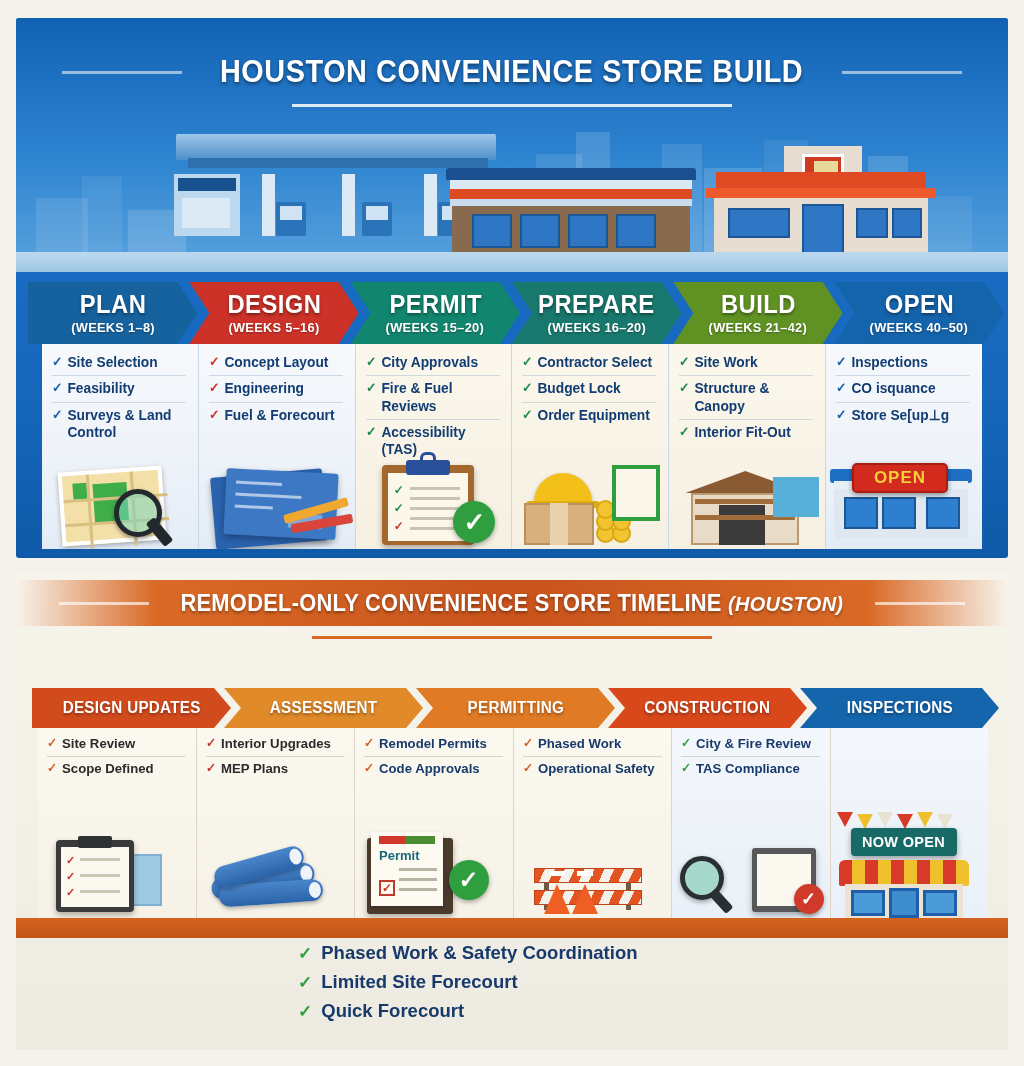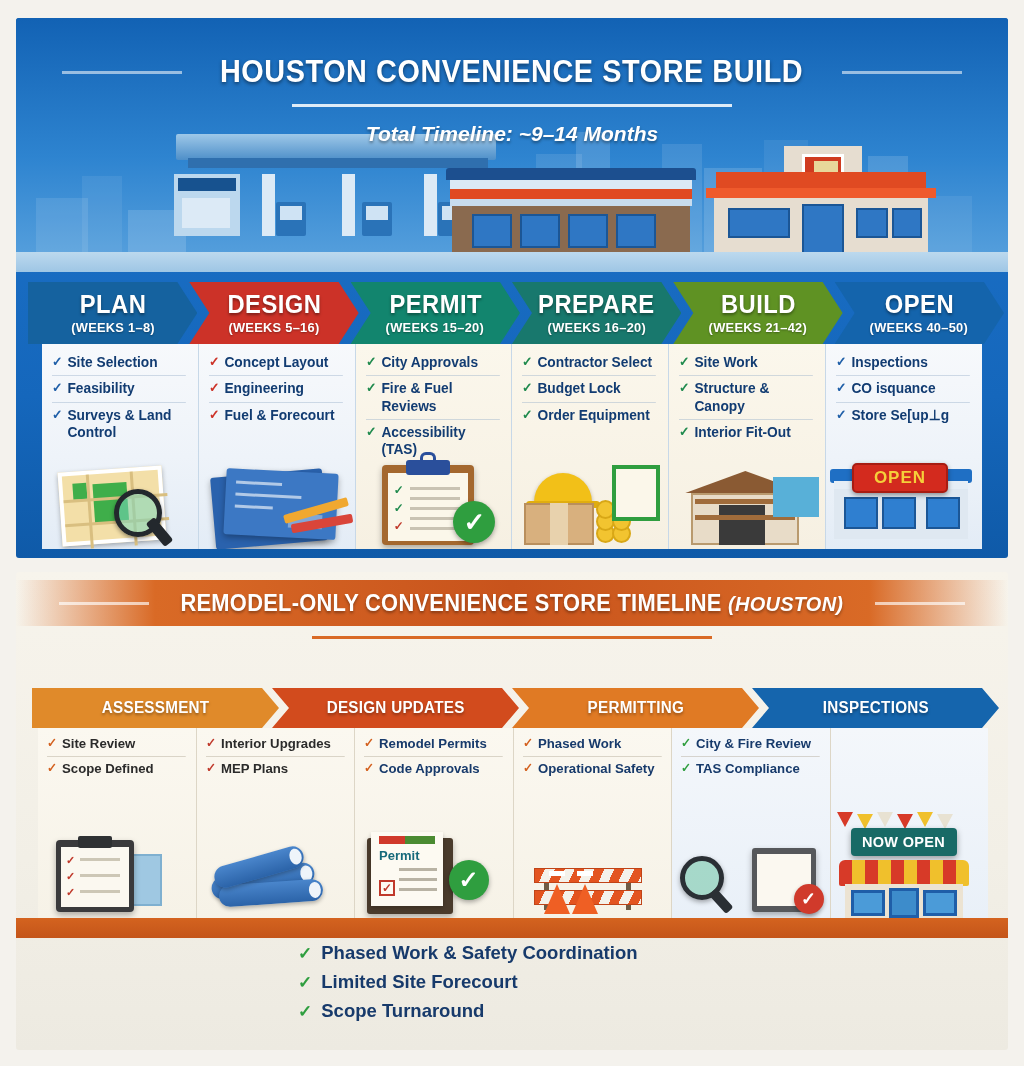--- a/index.html
+++ b/index.html
@@ -383,21 +383,20 @@
       </div>
 
       <div class="ground"></div>
 
       <div class="title-row">
         <div class="title-rule"></div>
         <div class="main-title">HOUSTON CONVENIENCE STORE BUILD</div>
         <div class="title-rule"></div>
       </div>
       <div class="title-underline"></div>
-      <div class="subtitle">Total Timeline: ~9–14 Months</div>
     </div>
 
     <div class="phase-strip">
       <div class="phase-hdr" style="background:#15629f; z-index:6;">
         <div class="pname">PLAN</div>
         <div class="pweeks">(WEEKS 1–8)</div>
       </div>
       <div class="phase-hdr" style="background:#cc3228; z-index:5;">
         <div class="pname">DESIGN</div>
         <div class="pweeks">(WEEKS 5–16)</div>
@@ -604,28 +603,31 @@
   <div class="panel-remodel">
 
     <div class="r-titlebar">
       <div class="r-rule"></div>
       <div class="r-title"><span>REMODEL-ONLY CONVENIENCE STORE TIMELINE </span><em>(HOUSTON)</em></div>
       <div class="r-rule"></div>
     </div>
     <div class="r-underline"></div>
 
     <div class="r-strip">
+      <div class="r-hdr" style="background:#d24b1d; z-index:5;">
+          <span>DESIGN UPDATES</span>
+        </div>
       <div class="r-hdr" style="background:#e08a2a; z-index:6;">
           <span>ASSESSMENT</span>
         </div>
-      <div class="r-hdr" style="background:#d24b1d; z-index:5;">
-          <span>DESIGN UPDATES</span>
-        </div>
       <div class="r-hdr" style="background:#e07a24; z-index:4;">
           <span>PERMITTING</span>
+        </div>
+      <div class="r-hdr" style="background:#d8481a; z-index:3;">
+          <span>CONSTRUCTION</span>
         </div>
       <div class="r-hdr" style="background:#1565ad; z-index:2;">
           <span>INSPECTIONS</span>
         </div>
     </div>
 
     <div class="r-cols">
 
       <div class="r-col">
         <ul class="r-bullets">
@@ -773,18 +775,18 @@
       <li>
           <span class="ck">✓</span>
           <span>Phased Work &amp; Safety Coordination</span>
         </li>
       <li>
           <span class="ck">✓</span>
           <span>Limited Site Forecourt</span>
         </li>
       <li>
           <span class="ck">✓</span>
-          <span>Scope Turnaround</span>
+          <span>Quick Forecourt</span>
         </li>
     </ul>
 
   </div>
 </div>
 
 </body></html>

